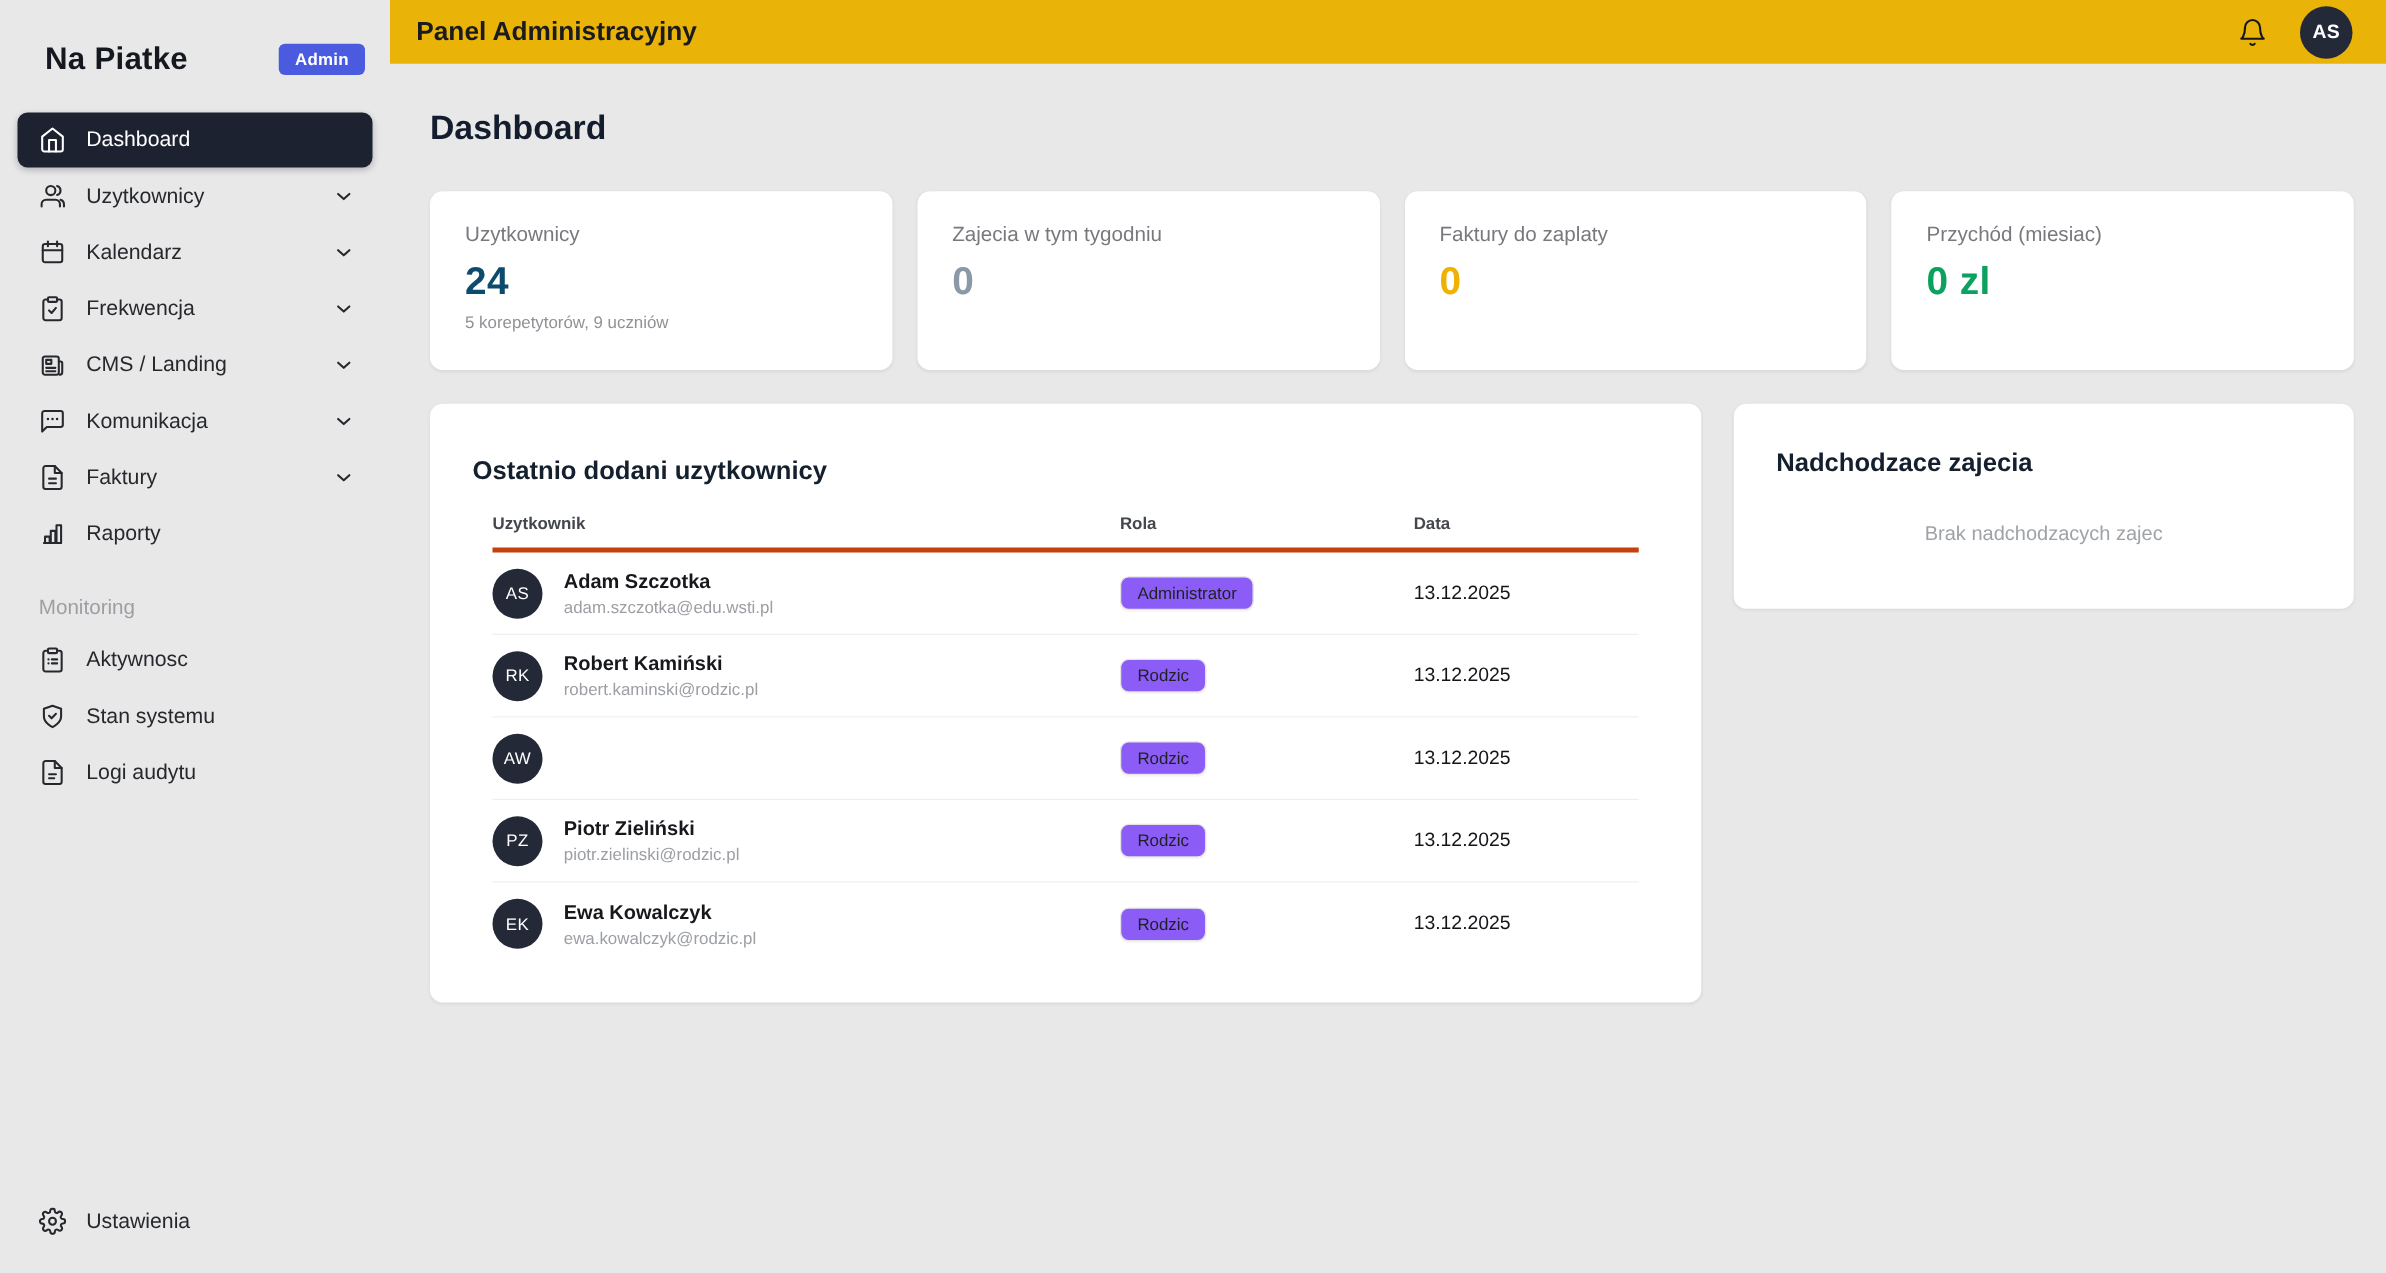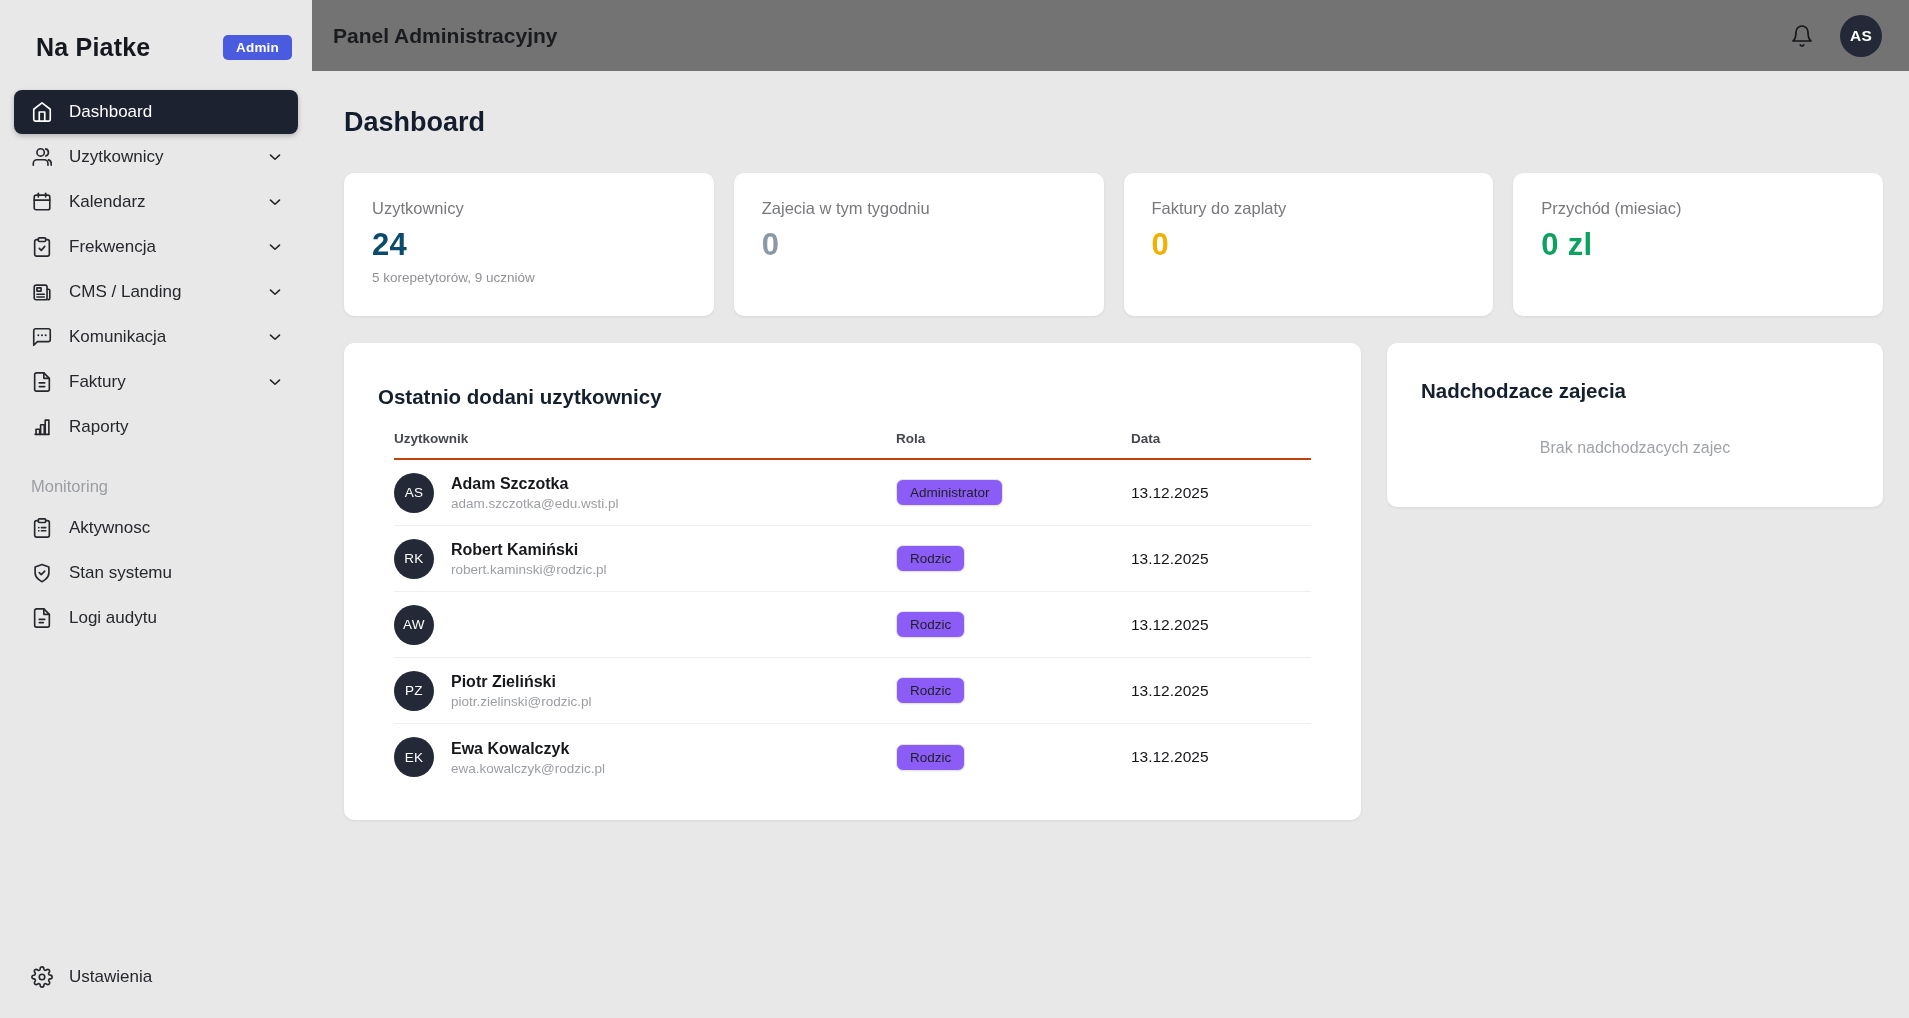--- a/index.html
+++ b/index.html
@@ -30,21 +30,21 @@
   .nav-item .icon { width:22px; height:22px; flex:none; }
   .nav-item .nav-label { margin-left:16px; white-space:nowrap; }
   .nav-item .chevron { margin-left:auto; width:18px; height:18px; }
   .nav-item.active { color:#fff; box-shadow:0 2px 5px rgba(20,25,45,.25); }
   .section-label { margin:28px 0 10px; padding-left:17px; font-size:16.5px; font-weight:400; color:#9b9ea3; }
   .sidebar-footer { margin-top:auto; padding-bottom:4px; }
 
   
   .main { flex:1; display:flex; flex-direction:column; min-width:0; }
   .topbar {
-    height:71px; flex:none; background:#737373;
+    height:51px; flex:none; background:#eab308;
     display:flex; align-items:center; padding:0 27px 0 21px;gap:32px;
   }
   .topbar-title { font-size:21px; font-weight:600; color:#1a1b1f; }
   .topbar-right { margin-left:auto; display:flex; align-items:center; gap:26px; }
   .bell-btn { width:24px; height:24px; color:#16171b; cursor:pointer; background:none; border:none; padding:0; }
   .bell-btn svg { width:24px; height:24px; }
   .avatar {
     width:42px; height:42px; border-radius:50%; color:#fff;
     display:flex; align-items:center; justify-content:center;
     font-size:15.5px; font-weight:700; cursor:pointer; letter-spacing:.3px;
@@ -65,21 +65,21 @@
 
   
   .main-grid { display:grid; grid-template-columns:2.05fr 1fr; gap:26px; align-items:start; }
   .panel-card { background:#fff; border-radius:10px; box-shadow:0 1px 3px rgba(0,0,0,.07); }
   .table-card { padding:34px 34px 30px; }
   .card-title { margin:8px 0 22px; font-size:20.5px; font-weight:700; color:#15202f; }
 
   .table { margin:0 16px; }
   .thead {
     display:grid; grid-template-columns:1fr 235px 180px; align-items:center;
-    padding-bottom:12px; border-bottom:2px solid #c2410c;
+    padding-bottom:12px; border-bottom:4px solid #c2410c;
     font-size:13.5px; font-weight:700; color:#44474d;
   }
   .trow {
     display:grid; grid-template-columns:1fr 235px 180px; align-items:center;
     height:66px; border-bottom:1px solid #efefef; cursor:pointer;
   }
   .trow:last-child { border-bottom:none; }
   .cell-user { display:flex; align-items:center; min-width:0; }
   .row-avatar {
     width:40px; height:40px; border-radius:50%; flex:none;

